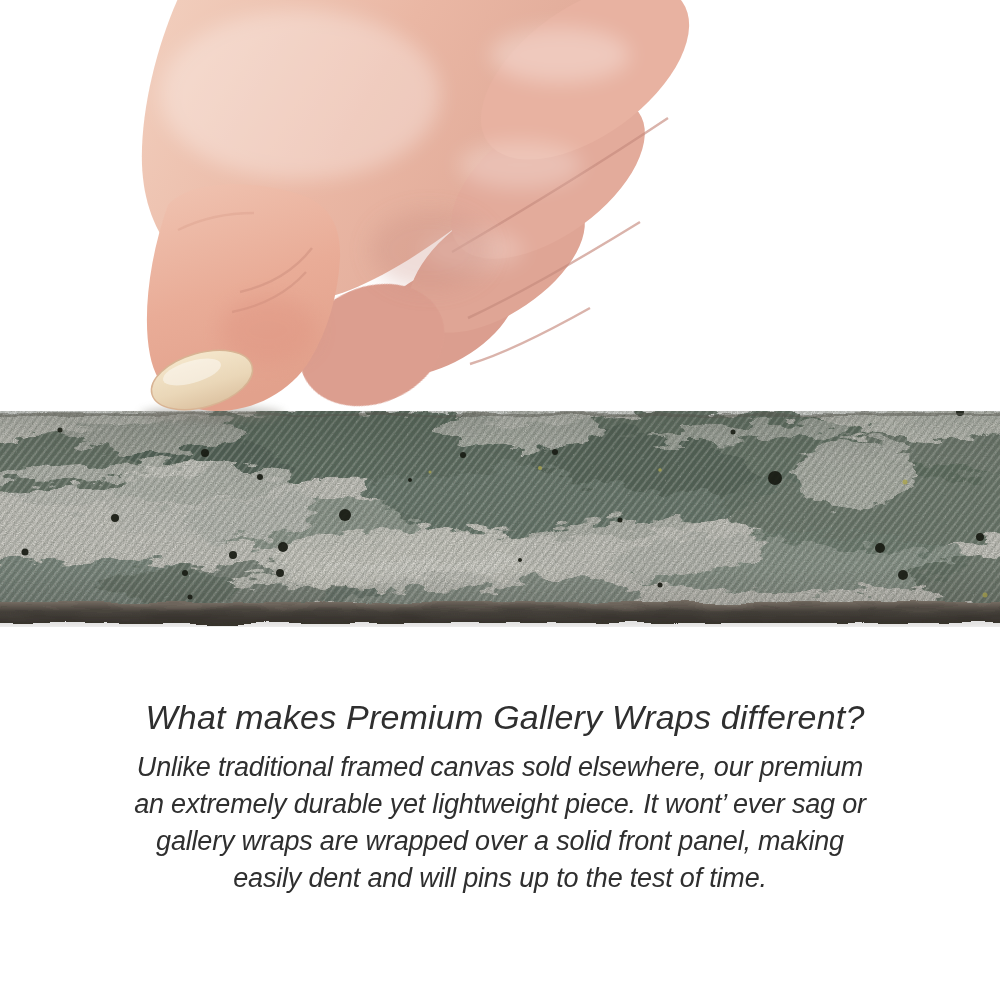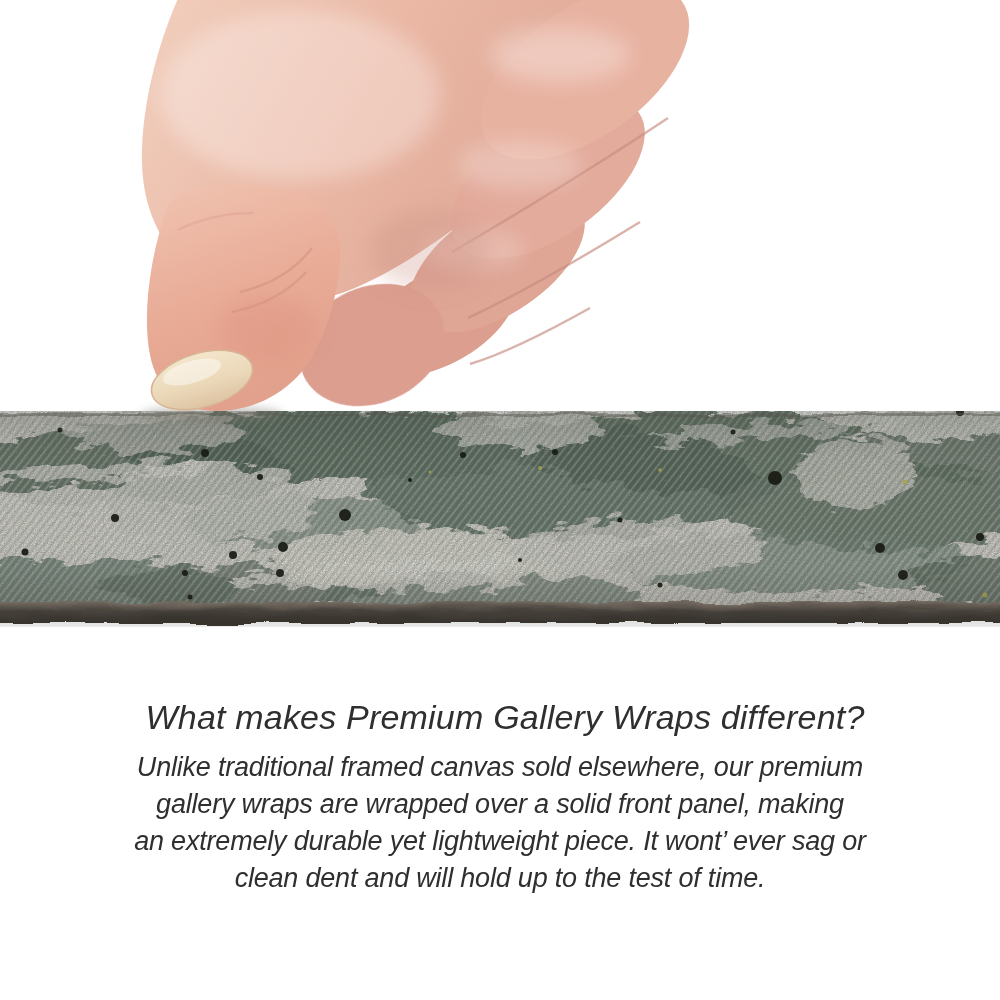--- a/index.html
+++ b/index.html
@@ -235,17 +235,17 @@
           <ellipse cx="0" cy="0" rx="52" ry="27" fill="url(#nailGrad)" stroke="#d8b393" stroke-width="1.5" transform="translate(202 380) rotate(-16)"></ellipse>
           <ellipse cx="0" cy="0" rx="30" ry="11" fill="#ffffff" opacity="0.45" transform="translate(192 372) rotate(-16)"></ellipse>
         </g>
       </g>
     </g>
   </svg>
 
   <div class="copy">
     <h2 class="headline">What makes Premium Gallery Wraps different?</h2>
     <div class="bodyline">Unlike traditional framed canvas sold elsewhere, our premium</div>
+    <div class="bodyline">an extremely durable yet lightweight piece. It wont’ ever sag or</div>
     <div class="bodyline">gallery wraps are wrapped over a solid front panel, making</div>
-    <div class="bodyline">an extremely durable yet lightweight piece. It wont’ ever sag or</div>
-    <div class="bodyline">clean dent and will hold up to the test of time.</div>
+    <div class="bodyline">easily dent and will pins up to the test of time.</div>
   </div>
 </div>
 
 </body></html>

